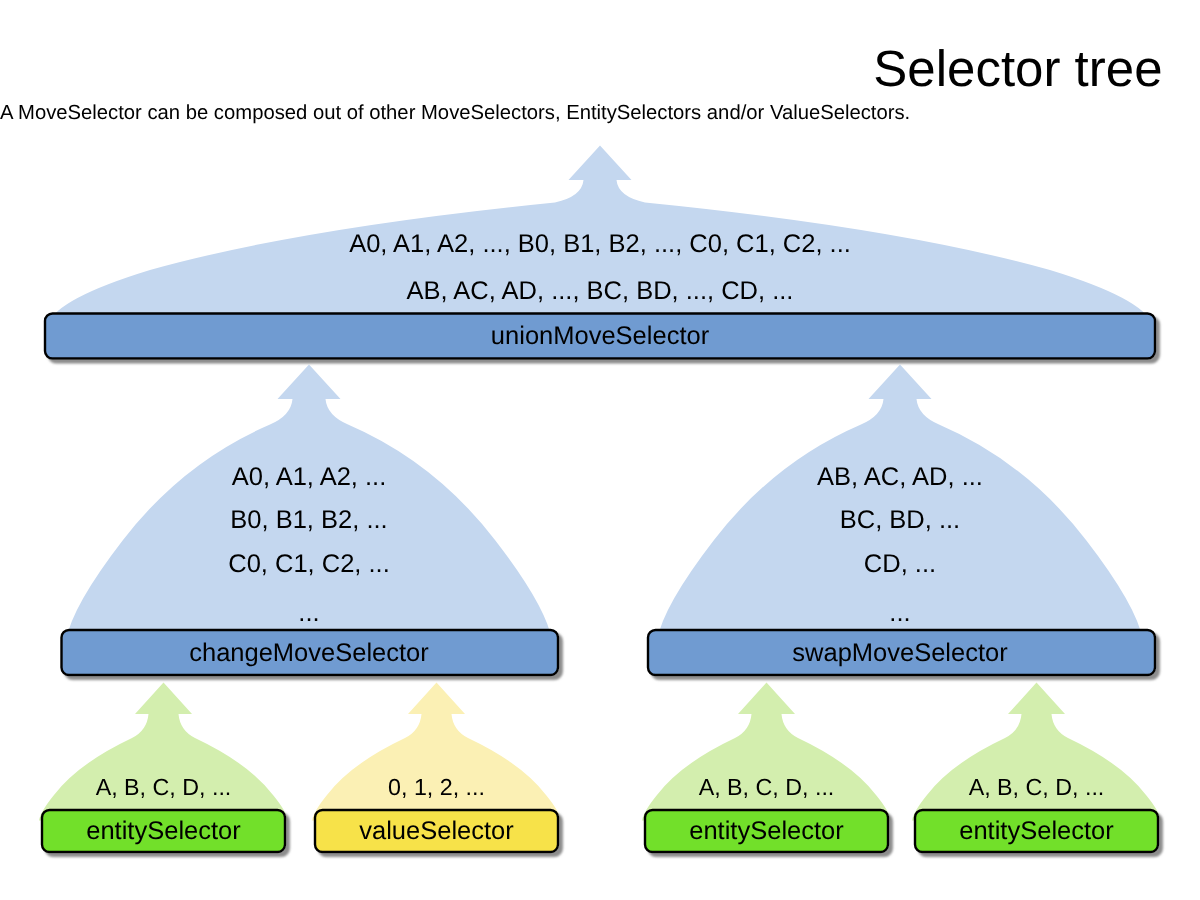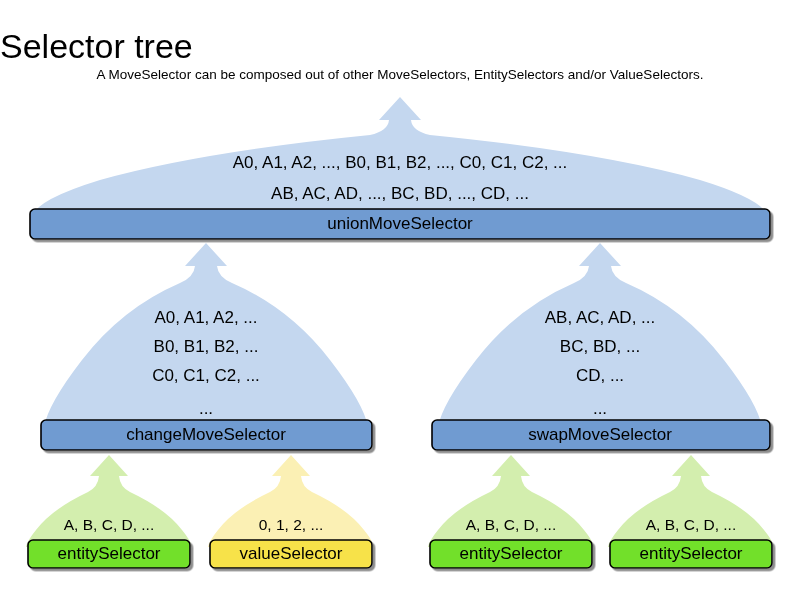--- a/index.html
+++ b/index.html
@@ -19,33 +19,32 @@
   #canvas {
     position: relative;
     width: 800px;
     height: 600px;
   }
   .title {
     position: absolute;
     left: 0;
     top: 26px;
     width: 775px;
-    text-align: left;
+    text-align: right;
     font-size: 34px;
     font-weight: normal;
     letter-spacing: 0px;
     line-height: 40px;
     color: #000;
   }
   .subtitle {
     position: absolute;
     left: 0;
     top: 66px;
     width: 800px;
-    text-align: center;
     font-size: 13.5px;
     line-height: 18px;
     color: #000;
   }
   svg.diagram {
     position: absolute;
     left: 0;
     top: 0;
     width: 800px;
     height: 600px;

